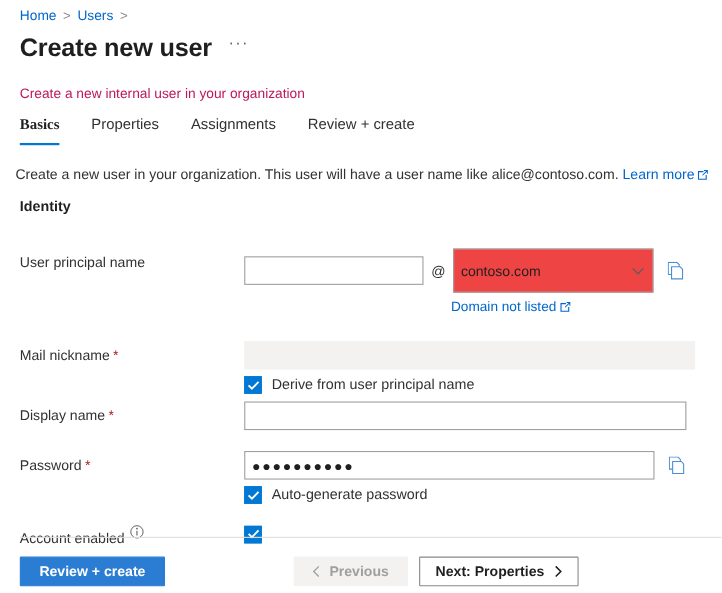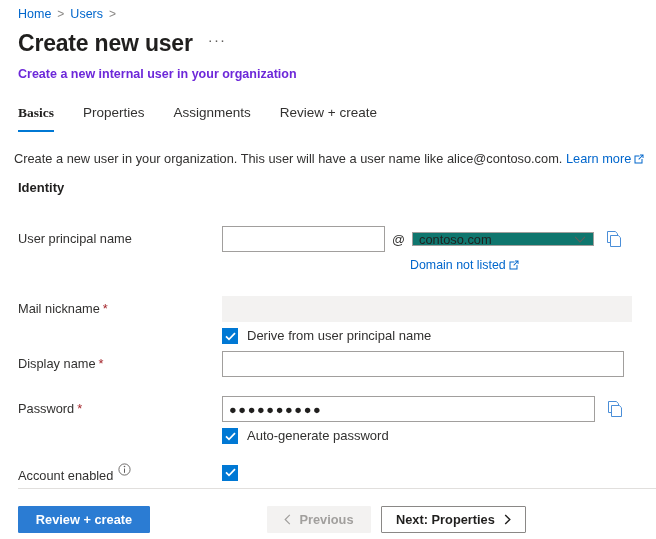--- a/index.html
+++ b/index.html
@@ -59,25 +59,24 @@
     color: #605e5c;
     font-size: 15px;
     letter-spacing: 1.2px;
     cursor: pointer;
     position: relative;
     top: -4px;
   }
   .subtitle {
     position: absolute;
     left: 18px;
-    top: 66px;
+    top: 77px;
     font-size: 12.5px;
-    color: #6d28d9;
+    color: #be185d;
     line-height: 16px;
-    font-weight: bold;
   }
 
   
   .tabs {
     position: absolute;
     left: 18px;
     top: 104px;
     display: flex;
     align-items: flex-start;
   }
@@ -197,24 +196,24 @@
   }
   .upn-input { width: 163px; }
   .at-sign {
     margin: 0 7px;
     font-size: 12.8px;
     color: #323130;
   }
   .domain-select {
     position: relative;
     width: 182px;
-    height: 14px;
+    height: 40px;
     box-sizing: border-box;
     border: 1px solid #a19f9d;
-    background: #0f766e;
+    background: #ef4444;
     display: flex;
     align-items: center;
     padding: 0 6px;
     font-size: 12.8px;
     color: #201f1e;
     cursor: pointer;
   }
   .chev {
     position: absolute;
     right: 7px;

